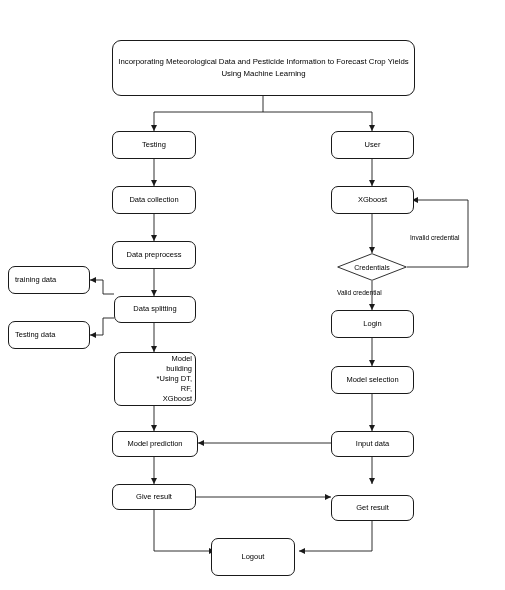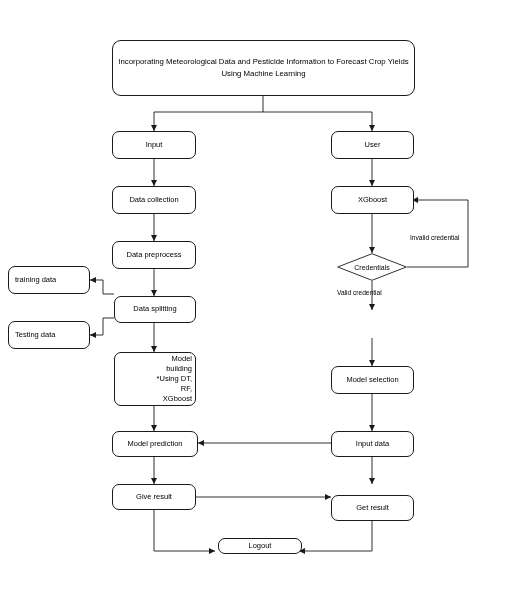--- a/index.html
+++ b/index.html
@@ -114,50 +114,51 @@
       <path d="M195,497 L331,497" marker-end="url(#arrow)"></path>
 
       <path d="M154,510 L154,551 L215,551" marker-end="url(#arrow)"></path>
 
       <path d="M372,510 L372,551 L299,551" marker-end="url(#arrow)"></path>
     </g>
   </svg>
 
   <div class="node title" style="left:112px; top:20px; width:303px; height:56px;margin-top:20px;">Incorporating Meteorological Data and Pesticide Information to Forecast Crop Yields Using Machine Learning</div>
 
-  <div class="node" style="left:112px; top:131px; width:84px; height:28px;">Input</div>
+  <div class="node" style="left:112px; top:131px; width:84px; height:28px;">Testing</div>
   <div class="node" style="left:331px; top:131px; width:83px; height:28px;">User</div>
 
   <div class="node" style="left:112px; top:186px; width:84px; height:28px;">Data collection</div>
   <div class="node" style="left:331px; top:186px; width:83px; height:28px;">XGboost</div>
 
   <div class="node" style="left:112px; top:241px; width:84px; height:28px;">Data preprocess</div>
 
   <div class="diamond" style="left:337px; top:253px; width:70px; height:28px;">
     <svg width="70" height="28" viewBox="0 0 70 28">
       <polygon points="35,0.7 69.3,14 35,27.3 0.7,14" fill="#ffffff" stroke="#1a1a1a" stroke-width="0.9"></polygon>
     </svg>
     <span class="dlabel">Credentials</span>
   </div>
 
   <div class="node left-align" style="left:8px; top:266px; width:82px; height:28px;">training data</div>
   <div class="node" style="left:114px; top:296px; width:82px; height:27px;">Data splitting</div>
   <div class="node left-align" style="left:8px; top:321px; width:82px; height:28px;">Testing data</div>
 
+  <div class="node" style="left:331px; top:310px; width:83px; height:28px;">Login</div>
 
   <div class="node left-align" style="left:114px; top:352px; width:82px; height:54px;padding-left:40px;">Model building
 *Using DT, RF,
 XGboost</div>
 
   <div class="node" style="left:331px; top:366px; width:83px; height:28px;">Model selection</div>
 
   <div class="node" style="left:112px; top:431px; width:86px; height:26px;">Model prediction</div>
   <div class="node" style="left:331px; top:431px; width:83px; height:26px;">Input data</div>
 
   <div class="node" style="left:112px; top:484px; width:84px; height:26px;">Give result</div>
   <div class="node" style="left:331px; top:484px; width:83px; height:26px;margin-top:11px;">Get result</div>
 
-  <div class="node" style="left:218px; top:538px; width:84px; height:16px;">Logout</div>
+  <div class="node" style="left:211px; top:538px; width:84px; height:38px;">Logout</div>
 
   <div class="edge-label" style="left:410px; top:234px;">Invalid credential</div>
   <div class="edge-label" style="left:337px; top:289px;">Valid credential</div>
 
 </div>
 
 </body></html>

